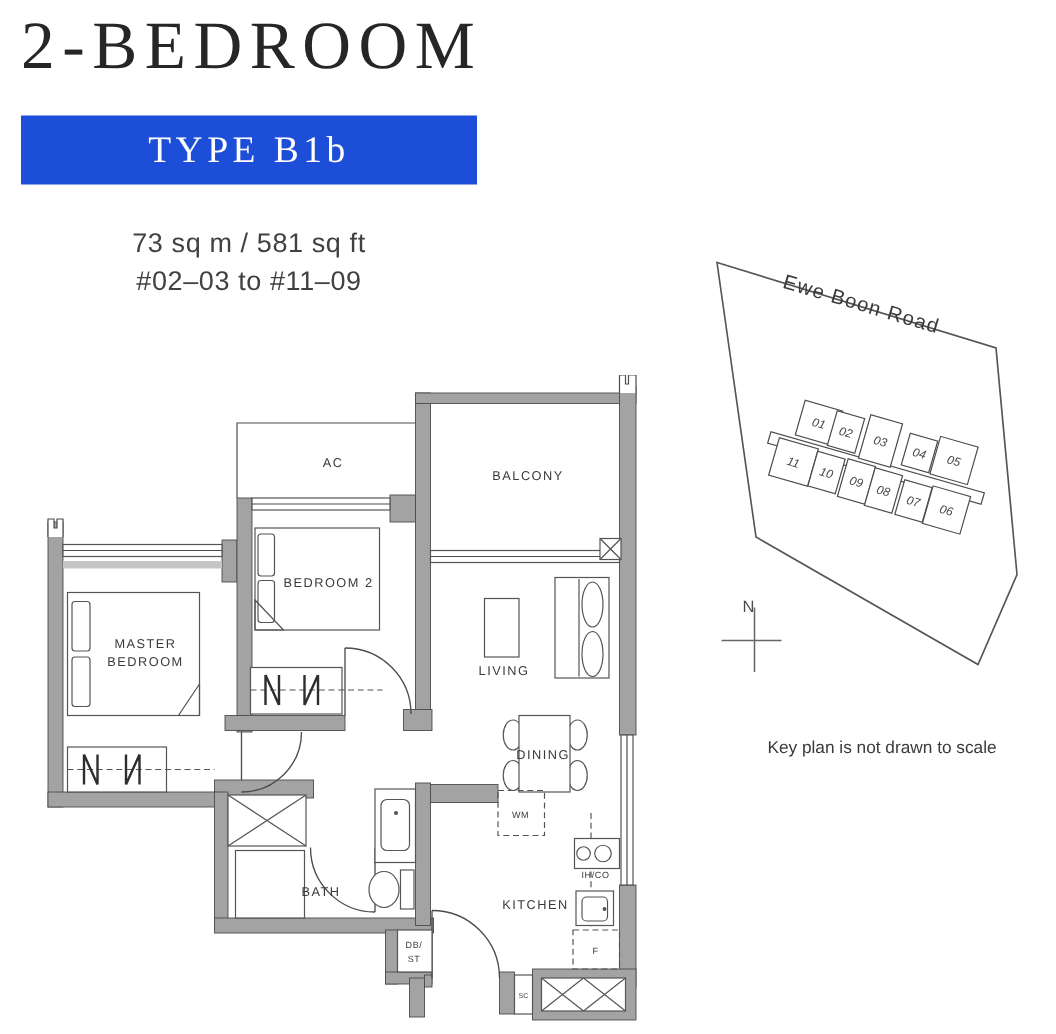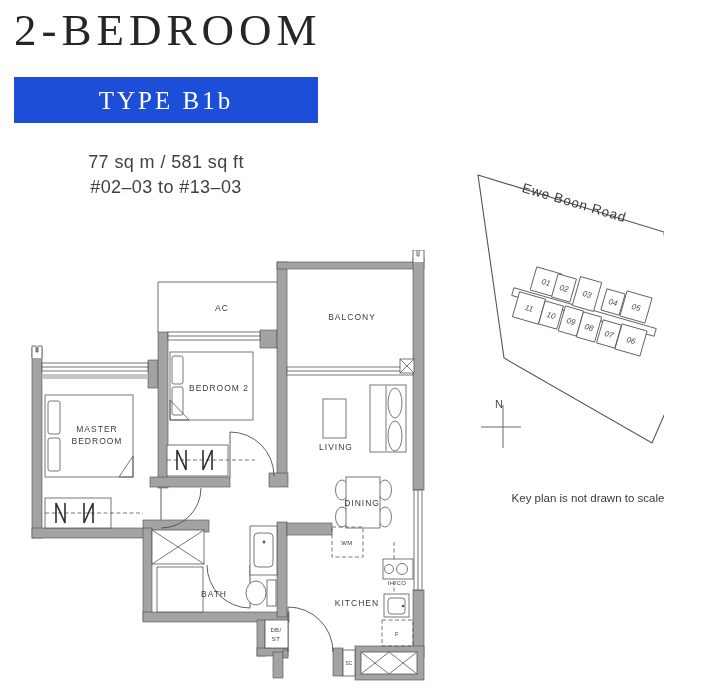--- a/index.html
+++ b/index.html
@@ -1,17 +1,17 @@
 <!DOCTYPE html>
 <html><head>
 <meta charset="utf-8">
 <style>
   html,body{margin:0;padding:0;background:#ffffff;}
   .page{position:relative;width:664px;height:689px;background:#fff;overflow:hidden;
-        font-family:"Liberation Sans",sans-serif;color:#3b3b3b;}
+        font-family:"Liberation Sans",sans-serif;color:#3b3b3b;padding-left:40px;}
   .title{position:absolute;left:14px;top:4px;width:420px;
          font-family:"Liberation Serif",serif;font-size:45px;letter-spacing:5px;
          color:#262626;font-weight:400;}
   .banner{position:absolute;left:14px;top:77px;width:304px;height:46px;background:#1d4ed8;
           text-align:center;line-height:48px;font-family:"Liberation Serif",serif;
           font-size:25px;letter-spacing:3px;color:#ffffff;}
   .area-line{position:absolute;left:14px;top:152px;width:304px;text-align:center;
              font-size:18px;letter-spacing:0.4px;color:#414141;}
   .units-line{position:absolute;left:14px;top:177px;width:304px;text-align:center;
               font-size:18px;letter-spacing:0.4px;color:#414141;}
@@ -32,22 +32,22 @@
   .kp-note{font-size:11.5px;fill:#3a3a3a;}
   .kp-n{font-size:11px;fill:#4a4a4a;}
 </style>
 </head>
 <body>
 
 <div class="page">
 
   <div class="title">2-BEDROOM</div>
   <div class="banner">TYPE B1b</div>
-  <div class="area-line">77 sq m / 581 sq ft</div>
-  <div class="units-line">#02–03 to #13–03</div>
+  <div class="area-line">73 sq m / 581 sq ft</div>
+  <div class="units-line">#02–03 to #11–09</div>
 
   <svg style="position:absolute;left:25px;top:250px;" width="410" height="439" viewBox="25 250 410 439" xmlns="http://www.w3.org/2000/svg">
 
     <g>
       <rect class="wall" x="32" y="348" width="10" height="190"></rect>
       <rect class="wall" x="148" y="360" width="10" height="28"></rect>
       <rect class="wall" x="158" y="332" width="10" height="156"></rect>
       <rect class="wall" x="260" y="330" width="17" height="18"></rect>
       <rect class="wall" x="277" y="262" width="10" height="215"></rect>
       <rect class="wall" x="277" y="262" width="147" height="7"></rect>

